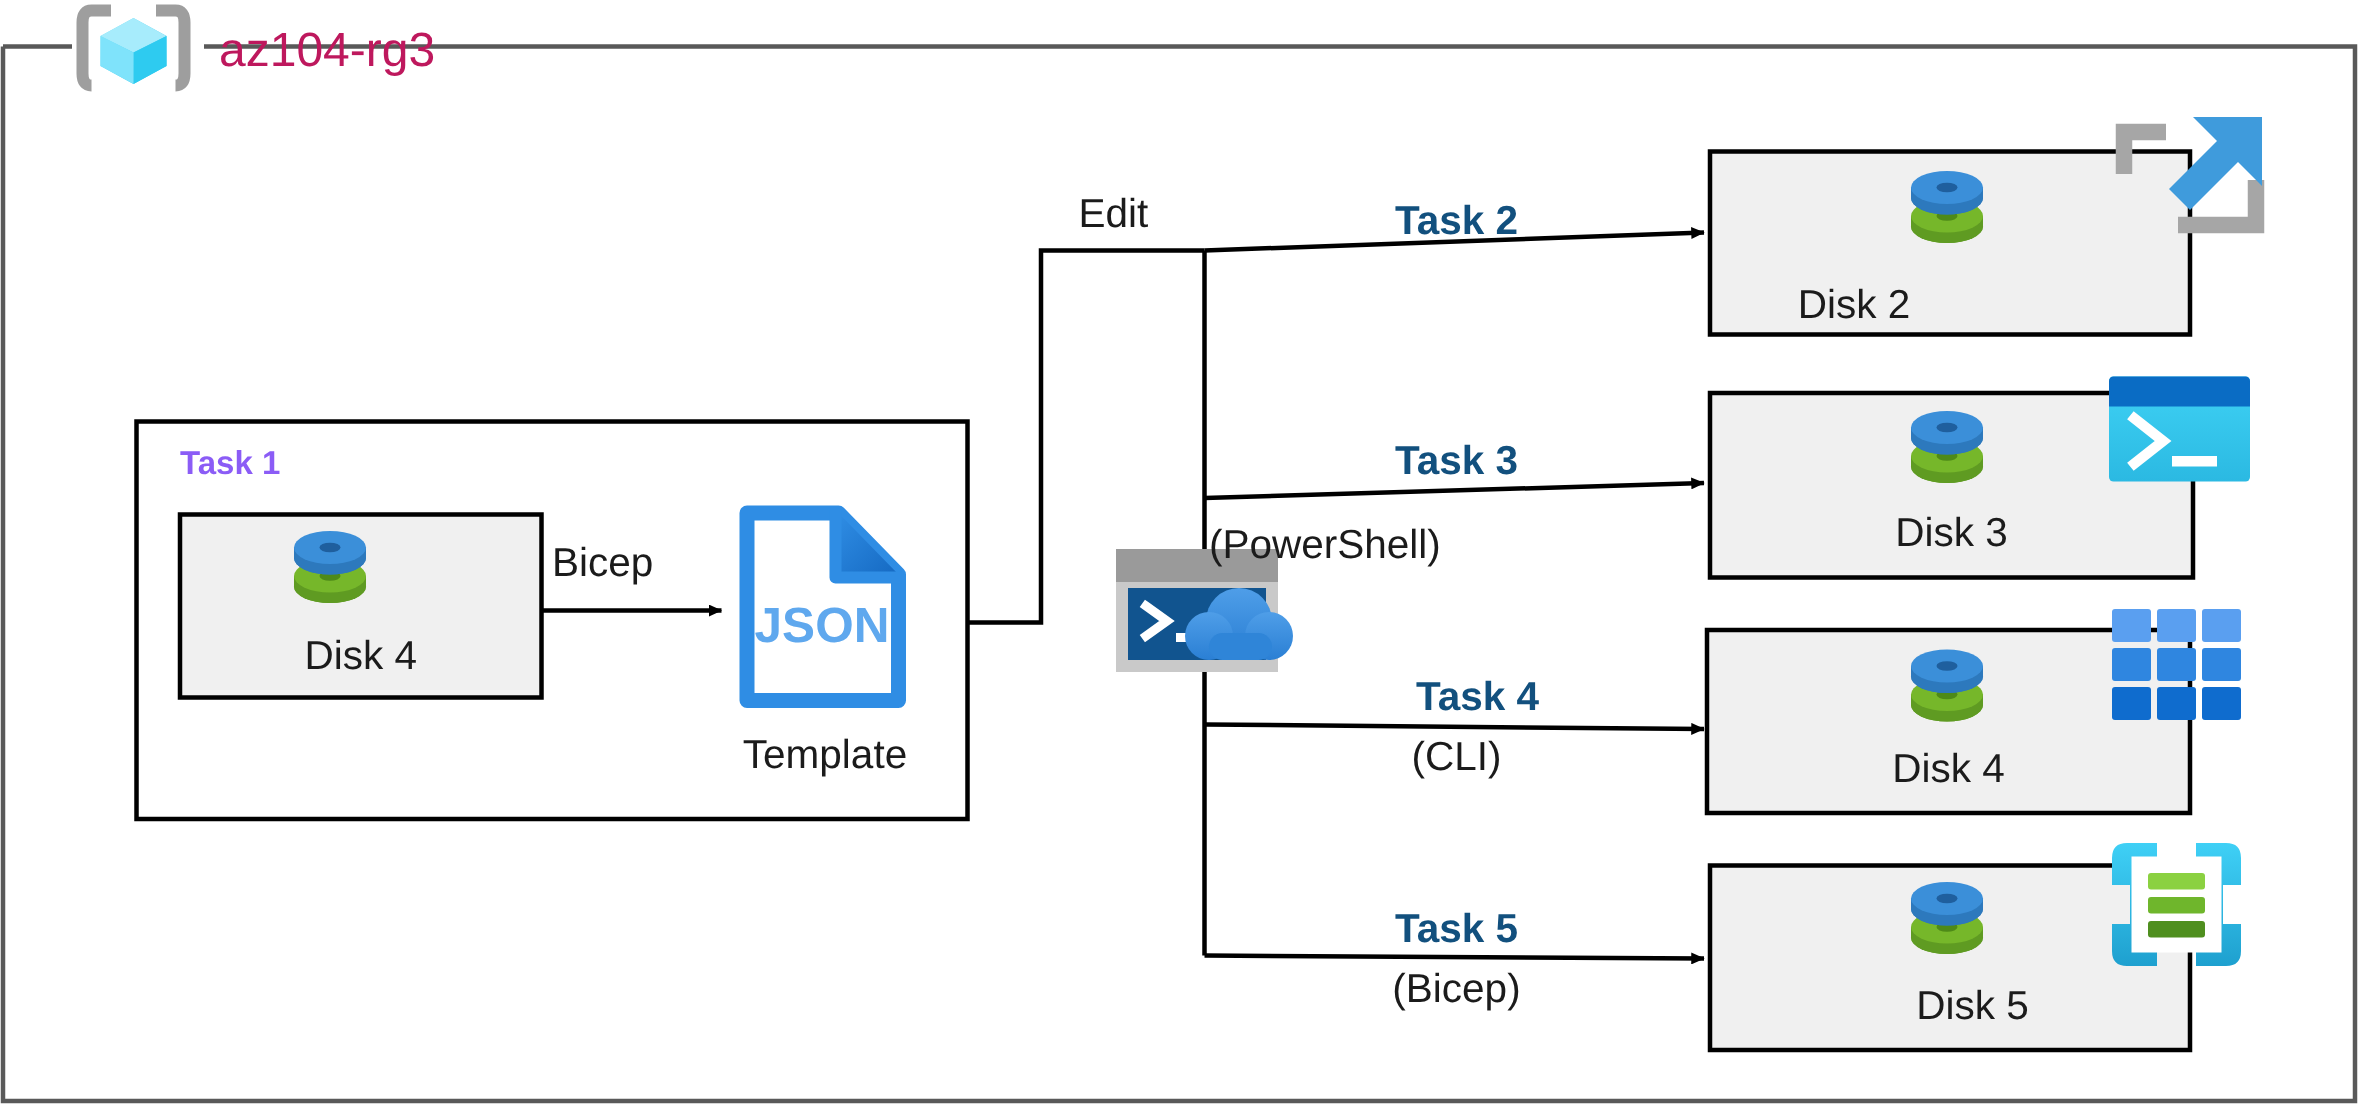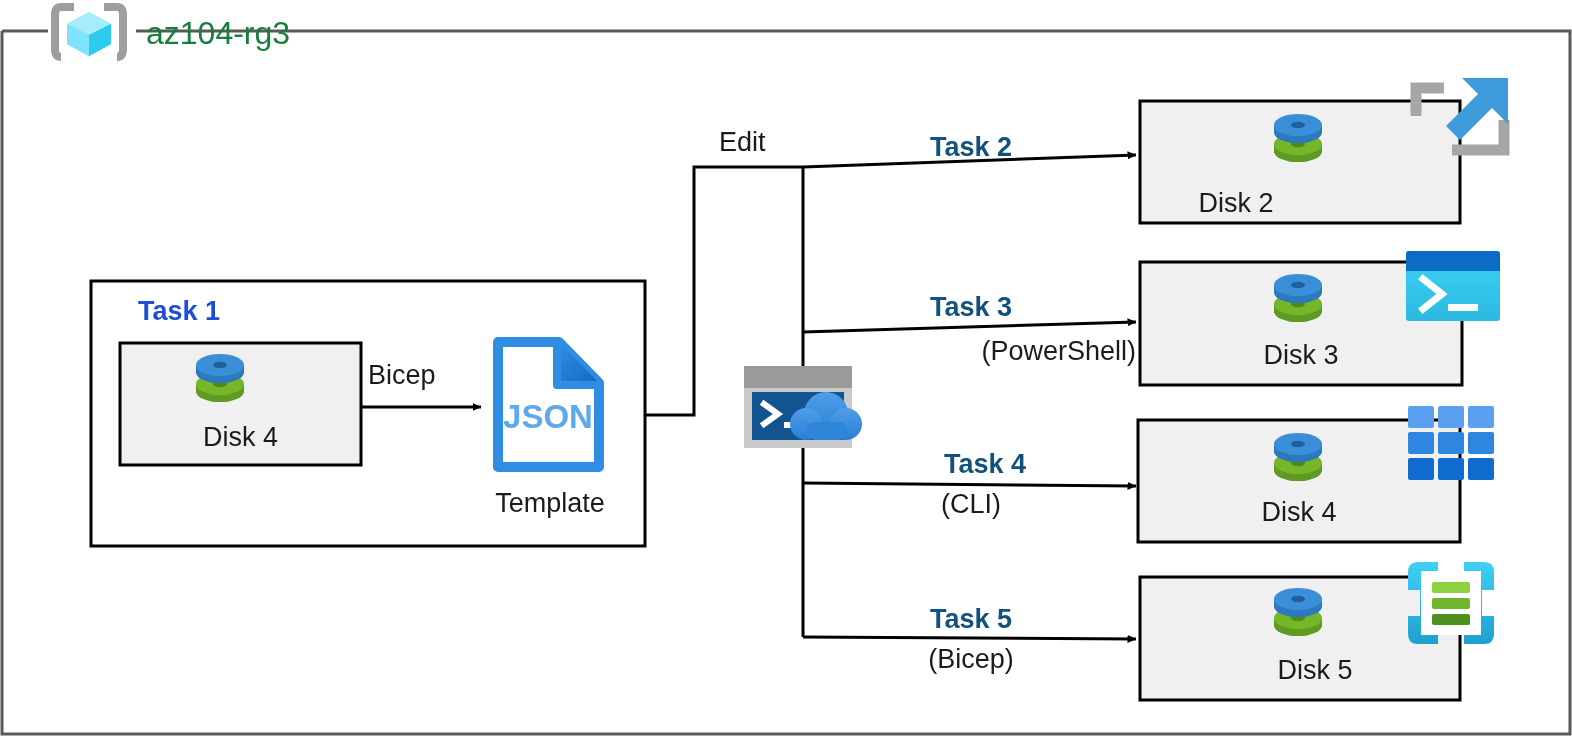--- a/index.html
+++ b/index.html
@@ -1,26 +1,26 @@
 <!DOCTYPE html>
 <html><head>
 <meta charset="utf-8">
 <style>
   html,body{margin:0;padding:0;background:#ffffff;}
   body{font-family:"Liberation Sans","DejaVu Sans",sans-serif;}
   #stage{position:relative;width:1572px;height:737px;background:#ffffff;overflow:hidden;}
   #svgroot{position:absolute;left:0;top:0;width:1572px;height:737px;}
   .lbl{position:absolute;white-space:nowrap;}
-  .rg-title{font-size:32px;color:#15803d;left:146px;top:15px;}
+  .rg-title{font-size:32px;color:#be185d;left:146px;top:15px;}
   .task-head{font-size:27px;font-weight:bold;color:#12507e;}
   .task-sub{font-size:27px;color:#1b1b1b;}
   .plain{font-size:27px;color:#1b1b1b;}
   .disk-name{font-size:27px;color:#1b1b1b;text-align:center;}
   .box-name{font-size:27px;color:#1b1b1b;text-align:center;}
-  .t1-title{font-size:27px;font-weight:bold;color:#1d4ed8;left:120px;top:296px;margin-left:18px;}
+  .t1-title{font-size:22px;font-weight:bold;color:#8b5cf6;left:120px;top:296px;}
 </style>
 </head>
 <body>
 
 <div id="stage">
 
   <svg id="svgroot" viewBox="0 0 1572 737">
     <defs>
       <marker id="arrowhead" markerWidth="9" markerHeight="8" refX="8.5" refY="4" orient="auto" markerUnits="userSpaceOnUse">
         <path d="M0,0 L9,4 L0,8 z" fill="#000000"></path>
@@ -213,21 +213,21 @@
   <div class="lbl disk-name" style="left:120px;top:422px;width:241px;">Disk 4</div>
   <div class="lbl plain" style="left:368px;top:360px;">Bicep</div>
   <div class="lbl box-name" style="left:425px;top:488px;width:250px;">Template</div>
 
   <div class="lbl plain" style="left:719px;top:127px;">Edit</div>
 
   <div class="lbl task-head" style="left:806px;top:132px;width:330px;text-align:center;">Task 2</div>
   <div class="lbl disk-name" style="left:1096px;top:188px;width:256px;padding-left:12px;">Disk 2</div>
 
   <div class="lbl task-head" style="left:806px;top:292px;width:330px;text-align:center;">Task 3</div>
-  <div class="lbl task-sub" style="left:806px;top:336px;width:330px;text-align:right;">(PowerShell)</div>
+  <div class="lbl task-sub" style="left:806px;top:348px;width:330px;text-align:left;">(PowerShell)</div>
   <div class="lbl disk-name" style="left:1140px;top:340px;width:322px;">Disk 3</div>
 
   <div class="lbl task-head" style="left:806px;top:449px;width:358px;text-align:center;">Task 4</div>
   <div class="lbl task-sub" style="left:806px;top:489px;width:330px;text-align:center;">(CLI)</div>
   <div class="lbl disk-name" style="left:1138px;top:497px;width:322px;">Disk 4</div>
 
   <div class="lbl task-head" style="left:806px;top:604px;width:330px;text-align:center;">Task 5</div>
   <div class="lbl task-sub" style="left:806px;top:644px;width:330px;text-align:center;">(Bicep)</div>
   <div class="lbl disk-name" style="left:1140px;top:655px;width:320px;padding-left:15px;">Disk 5</div>
 

